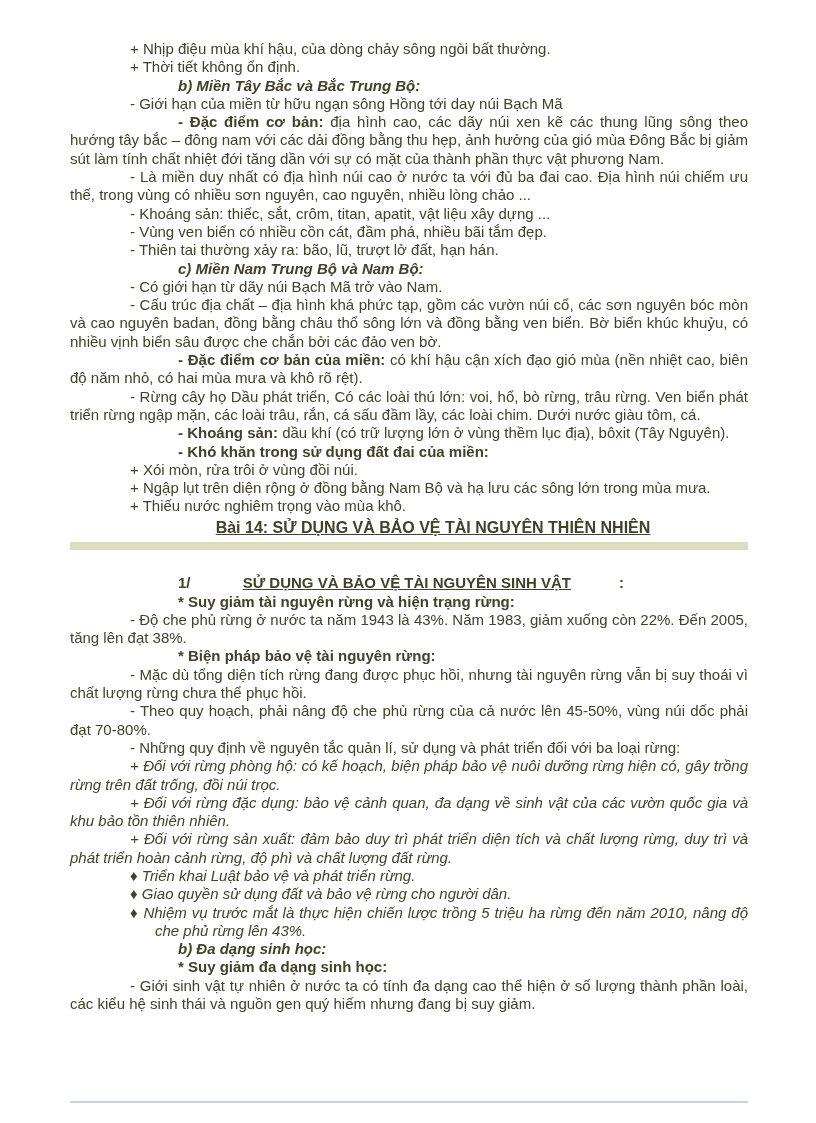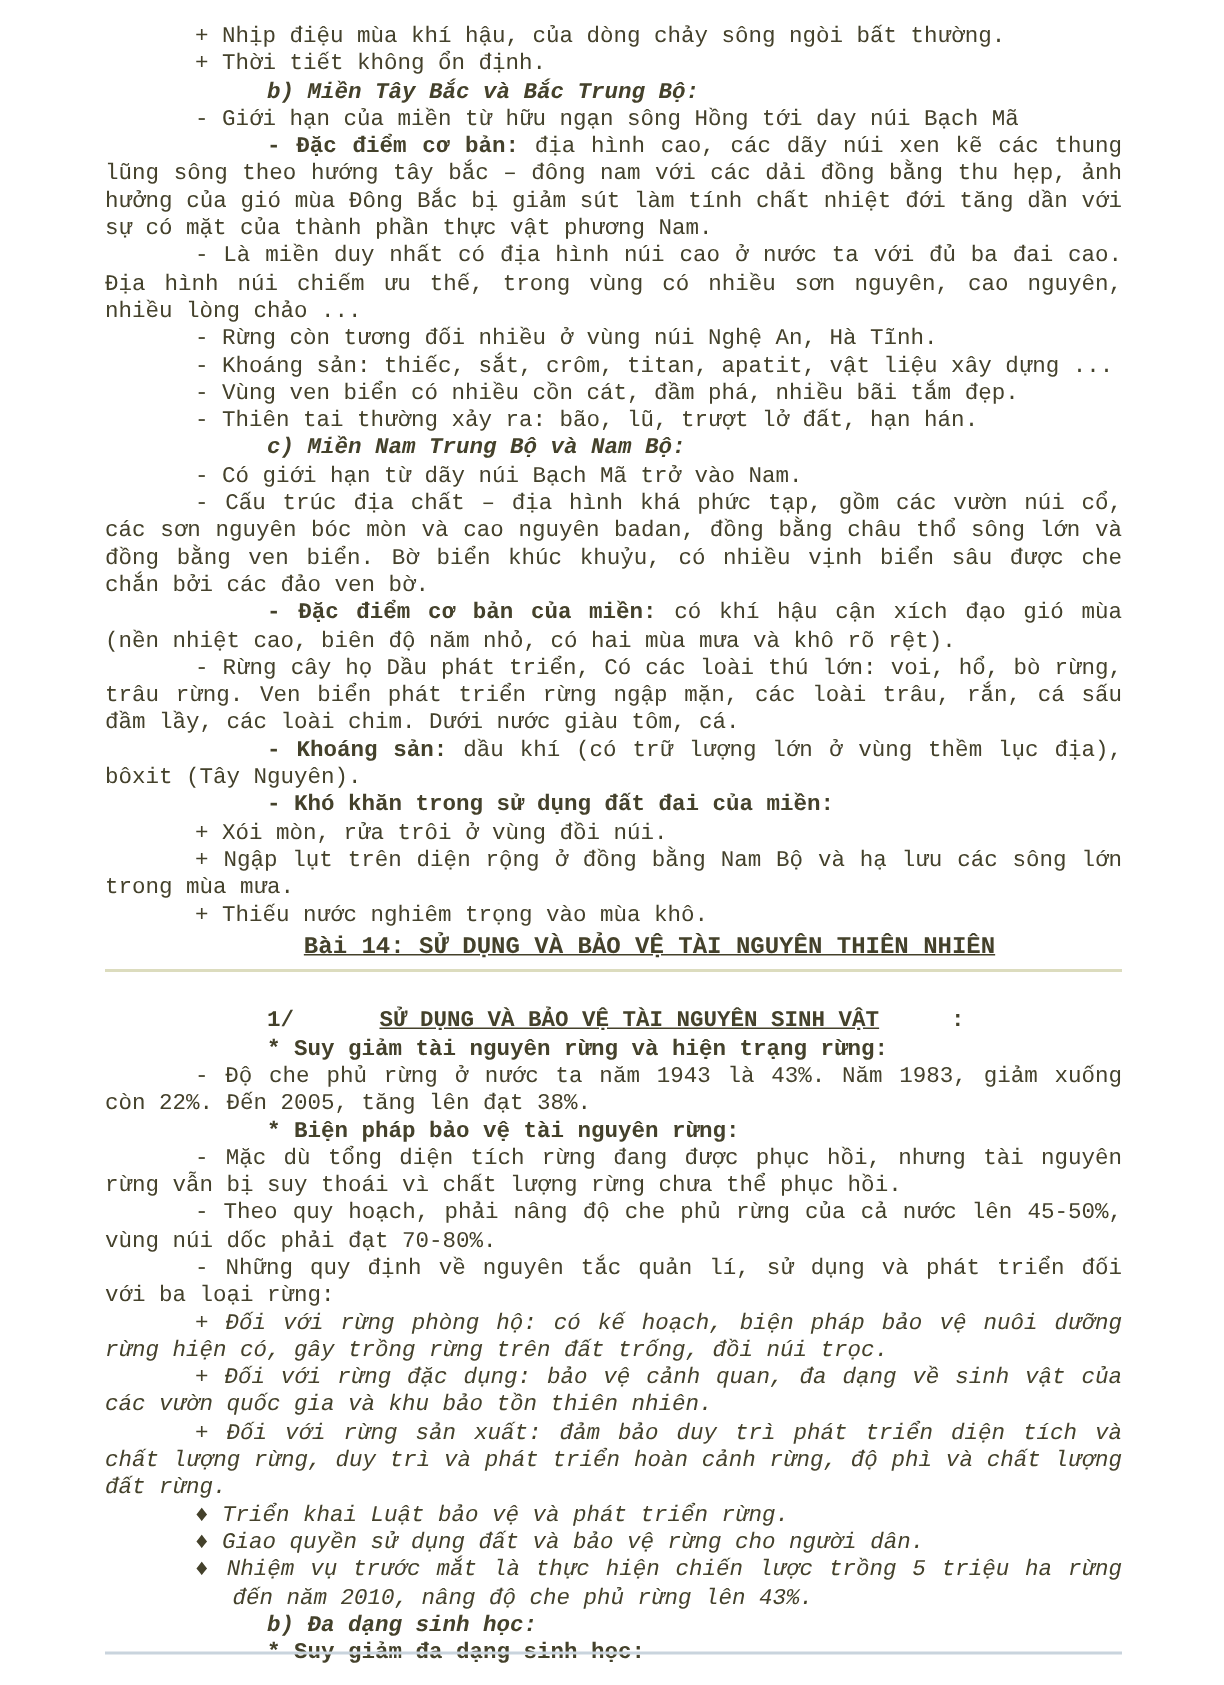--- a/index.html
+++ b/index.html
@@ -2,38 +2,38 @@
 <html><head>
 <meta charset="utf-8">
 <style>
   html, body { margin: 0; padding: 0; background: #ffffff; }
   .page {
     position: relative;
     width: 816px;
     height: 1123px;
     box-sizing: border-box;
     background: #ffffff;
-    padding: 16px 68px 0 70px;
-    font-family: Liberation Mono, monospace;
+    padding: 40px 68px 0 70px;
+    font-family: Liberation Sans, sans-serif;
     font-size: 15px;
     line-height: 1.22;
     color: #44412b;
     overflow: hidden;
   }
   p.para {
     margin: 0;
     text-align: justify;
     text-indent: 60px;
   }
   p.center-heading {
     text-align: center;
     text-indent: 0;
     font-size: 16px;
     padding-bottom: 5px;
-    border-bottom: 2px solid #4d7c0f;
+    border-bottom: 8px solid #4d7c0f;
     margin-bottom: 24px;
     margin-top: 2px;
   }
   p.hang {
     padding-left: 85px;
     text-indent: -25px;
   }
   .footer-divider {
     position: absolute;
     left: 70px;
@@ -50,21 +50,20 @@
 <body>
 
 <div class="page" style="color: rgb(68, 65, 43);">
   <div id="doc-content">
       <p class="para normal"><span>+ Nhịp điệu mùa khí hậu, của dòng chảy sông ngòi bất thường.</span></p>
       <p class="para normal"><span>+ Thời tiết không ổn định.</span></p>
       <p class="para normal"><span class="b i">b) Miền Tây Bắc và Bắc Trung Bộ:</span></p>
       <p class="para normal"><span>- Giới hạn của miền từ hữu ngạn sông Hồng tới day núi Bạch Mã</span></p>
       <p class="para normal"><span class="b">- Đặc điểm cơ bản:</span><span> địa hình cao, các dãy núi xen kẽ các thung lũng sông theo hướng tây bắc – đông nam với các dải đồng bằng thu hẹp, ảnh hưởng của gió mùa Đông Bắc bị giảm sút làm tính chất nhiệt đới tăng dần với sự có mặt của thành phần thực vật phương Nam.</span></p>
       <p class="para normal"><span>- Là miền duy nhất có địa hình núi cao ở nước ta với đủ ba đai cao. Địa hình núi chiếm ưu thế, trong vùng có nhiều sơn nguyên, cao nguyên, nhiều lòng chảo ...</span></p>
-      <p class="para normal"><span>- Rừng còn tương đối nhiều ở vùng núi Nghệ An, Hà Tĩnh.</span></p>
       <p class="para normal"><span>- Khoáng sản: thiếc, sắt, crôm, titan, apatit, vật liệu xây dựng ...</span></p>
       <p class="para normal"><span>- Vùng ven biển có nhiều cồn cát, đầm phá, nhiều bãi tắm đẹp.</span></p>
       <p class="para normal"><span>- Thiên tai thường xảy ra: bão, lũ, trượt lở đất, hạn hán.</span></p>
       <p class="para normal"><span class="b i">c) Miền Nam Trung Bộ và Nam Bộ:</span></p>
       <p class="para normal"><span>- Có giới hạn từ dãy núi Bạch Mã trở vào Nam.</span></p>
       <p class="para normal"><span>- Cấu trúc địa chất – địa hình khá phức tạp, gồm các vườn núi cổ, các sơn nguyên bóc mòn và cao nguyên badan, đồng bằng châu thổ sông lớn và đồng bằng ven biển. Bờ biển khúc khuỷu, có nhiều vịnh biển sâu được che chắn bởi các đảo ven bờ.</span></p>
       <p class="para normal"><span class="b">- Đặc điểm cơ bản của miền:</span><span> có khí hậu cận xích đạo gió mùa (nền nhiệt cao, biên độ năm nhỏ, có hai mùa mưa và khô rõ rệt).</span></p>
       <p class="para normal"><span>- Rừng cây họ Dầu phát triển, Có các loài thú lớn: voi, hổ, bò rừng, trâu rừng. Ven biển phát triển rừng ngập mặn, các loài trâu, rắn, cá sấu đầm lầy, các loài chim. Dưới nước giàu tôm, cá.</span></p>
       <p class="para normal"><span class="b">- Khoáng sản:</span><span> dầu khí (có trữ lượng lớn ở vùng thềm lục địa), bôxit (Tây Nguyên).</span></p>
       <p class="para normal"><span class="b">- Khó khăn trong sử dụng đất đai của miền:</span></p>
@@ -80,15 +79,16 @@
       <p class="para normal"><span>- Theo quy hoạch, phải nâng độ che phủ rừng của cả nước lên 45-50%, vùng núi dốc phải đạt 70-80%.</span></p>
       <p class="para normal"><span>- Những quy định về nguyên tắc quản lí, sử dụng và phát triển đối với ba loại rừng:</span></p>
       <p class="para normal"><span class="i">+ Đối với rừng phòng hộ: có kế hoạch, biện pháp bảo vệ nuôi dưỡng rừng hiện có, gây trồng rừng trên đất trống, đồi núi trọc.</span></p>
       <p class="para normal"><span class="i">+ Đối với rừng đặc dụng: bảo vệ cảnh quan, đa dạng về sinh vật  của các vườn quốc gia và khu bảo tồn thiên nhiên.</span></p>
       <p class="para normal"><span class="i">+ Đối với rừng sản xuất: đảm bảo duy trì phát triển diện tích và chất lượng rừng, duy trì và phát triển hoàn cảnh rừng, độ phì và chất lượng đất rừng.</span></p>
       <p class="para hang"><span>♦ </span><span class="i">Triển khai Luật bảo vệ và phát triển rừng.</span></p>
       <p class="para hang"><span>♦ </span><span class="i">Giao quyền sử dụng đất và bảo vệ rừng cho người dân.</span></p>
       <p class="para hang"><span>♦ </span><span class="i">Nhiệm vụ trước mắt là thực hiện chiến lược trồng 5 triệu ha rừng đến năm 2010, nâng độ che phủ rừng lên 43%.</span></p>
       <p class="para normal"><span class="b i">b) Đa dạng sinh học:</span></p>
       <p class="para normal"><span class="b">* Suy giảm đa dạng sinh học:</span></p>
+      <p class="para normal"><span>- Giới sinh vật tự nhiên ở nước ta có tính đa dạng cao thể hiện ở số lượng thành phần loài, các kiểu hệ sinh thái và nguồn gen quý hiếm nhưng đang bị suy giảm.</span></p>
     </div>
   <div class="footer-divider" style="border-top-color: rgb(201, 212, 221);"></div>
 </div>
 
 </body></html>

